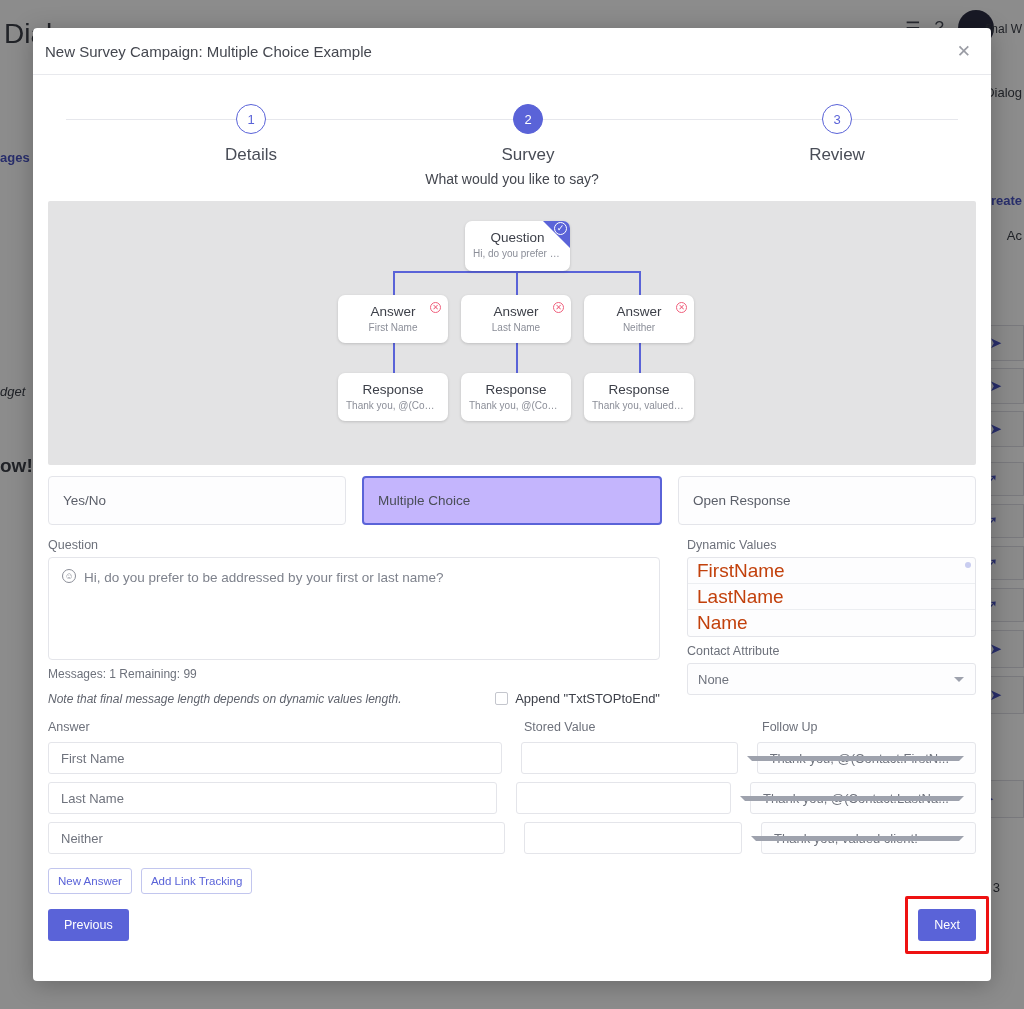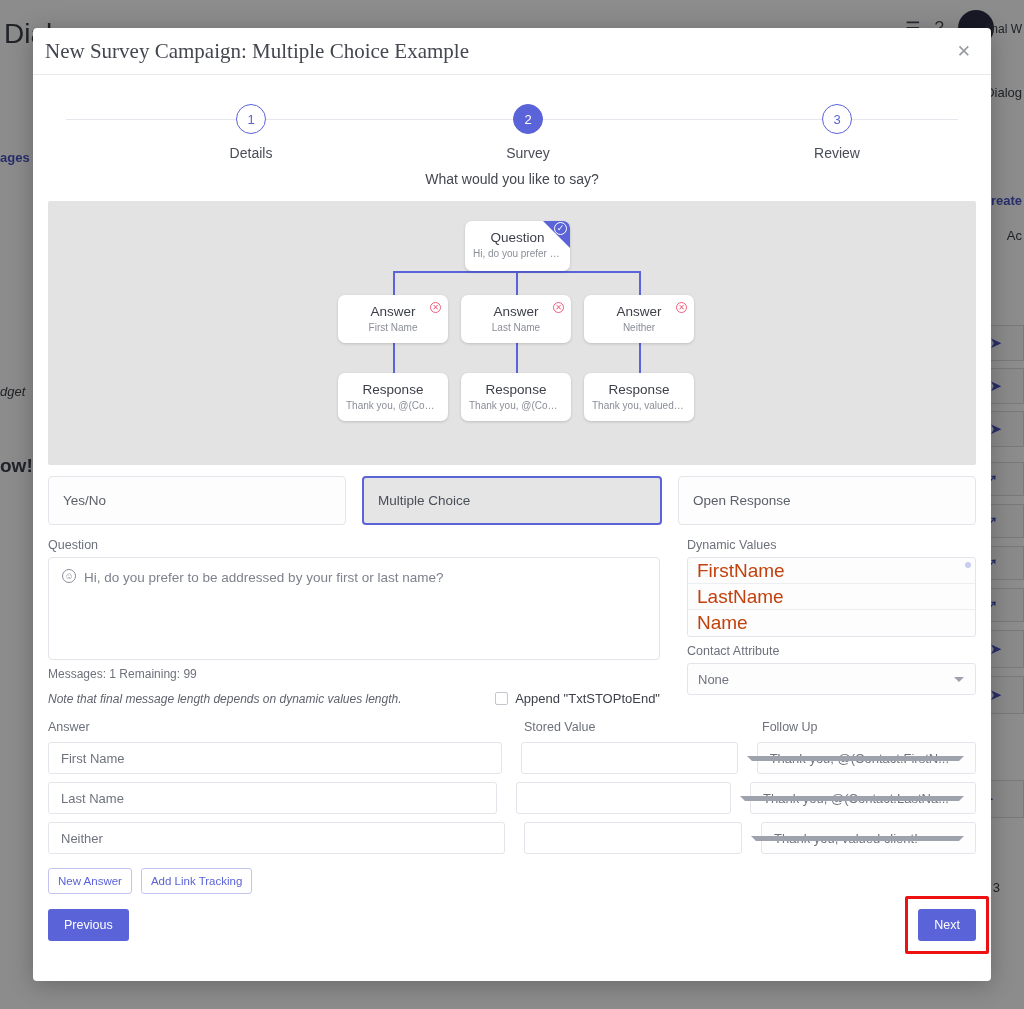--- a/index.html
+++ b/index.html
@@ -73,21 +73,21 @@
     overflow:hidden;
   }
   .modal-header {
     position:relative;
     height:47px;
     border-bottom:1px solid #e8e9ed;
     display:flex; align-items:center;
   }
   .modal-title {
     margin-left:12px;
-    font-size:21px; color:#44474f;font-family:Liberation Serif, serif;
+    font-size:15px; color:#44474f;
   }
   .modal-close {
     position:absolute; right:16px; top:13px;
     font-size:17px; color:#9a9ca4;
     cursor:pointer; line-height:1;
     background:none; border:none; padding:2px 4px;
     font-family:"Liberation Sans", sans-serif;
   }
 
   .modal-body { padding:0 15px; }
@@ -111,21 +111,21 @@
     display:flex; align-items:center; justify-content:center;
     font-size:13px;
     background:#ffffff;
     border:1.5px solid #5a63d8;
     color:#5a63d8;
   }
   .step.active .step-circle {
     background:#5a63d8; border-color:#5a63d8; color:#ffffff;
   }
   .step-label {
-    margin-top:11px; font-size:14px; color:#494d57;
+    margin-top:11px; font-size:17px; color:#494d57;
   }
 
   .prompt {
     text-align:center; font-size:14px; color:#44474f;
     margin-top:-4px; margin-bottom:14px;
   }
 
   
   .flow {
     position:relative;
@@ -182,21 +182,21 @@
   .type-card {
     flex:1; height:49px;
     border:1px solid #e4e5ea; border-radius:4px;
     background:#fdfdfe;
     display:flex; align-items:center;
     padding-left:14px;
     font-size:13.5px; color:#5b5f69;
     cursor:pointer;
   }
   .type-card.selected {
-    border:2px solid #5a63d8; background:#e5e5e5; color:#4a4e58;
+    border:2px solid #5a63d8; background:#c4b5fd; color:#4a4e58;
   }
 
   
   .cols { display:flex; gap:27px; margin-top:13px; }
   .col-left { width:612px; }
   .col-right { flex:1; }
   .fld-label { font-size:12.5px; color:#6d717b; margin-bottom:5px; }
   .question-box {
     height:103px;
     border:1px solid #e4e5ea; border-radius:4px;

